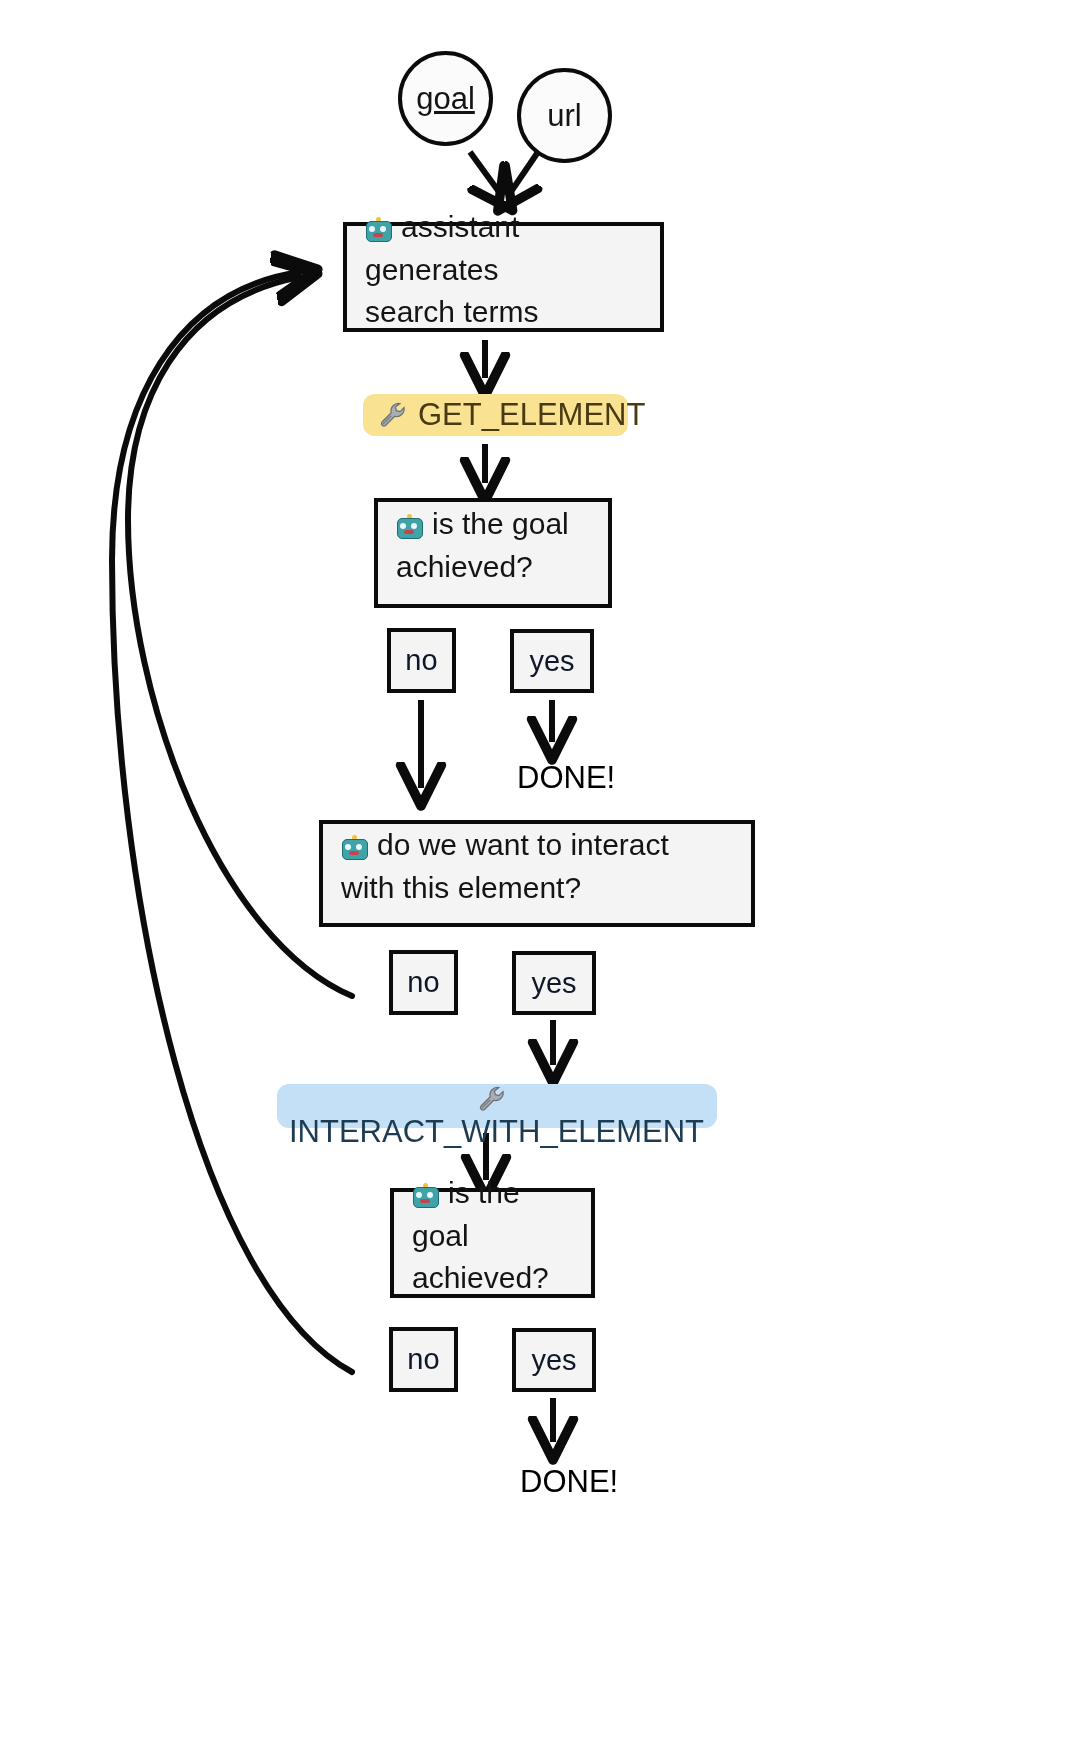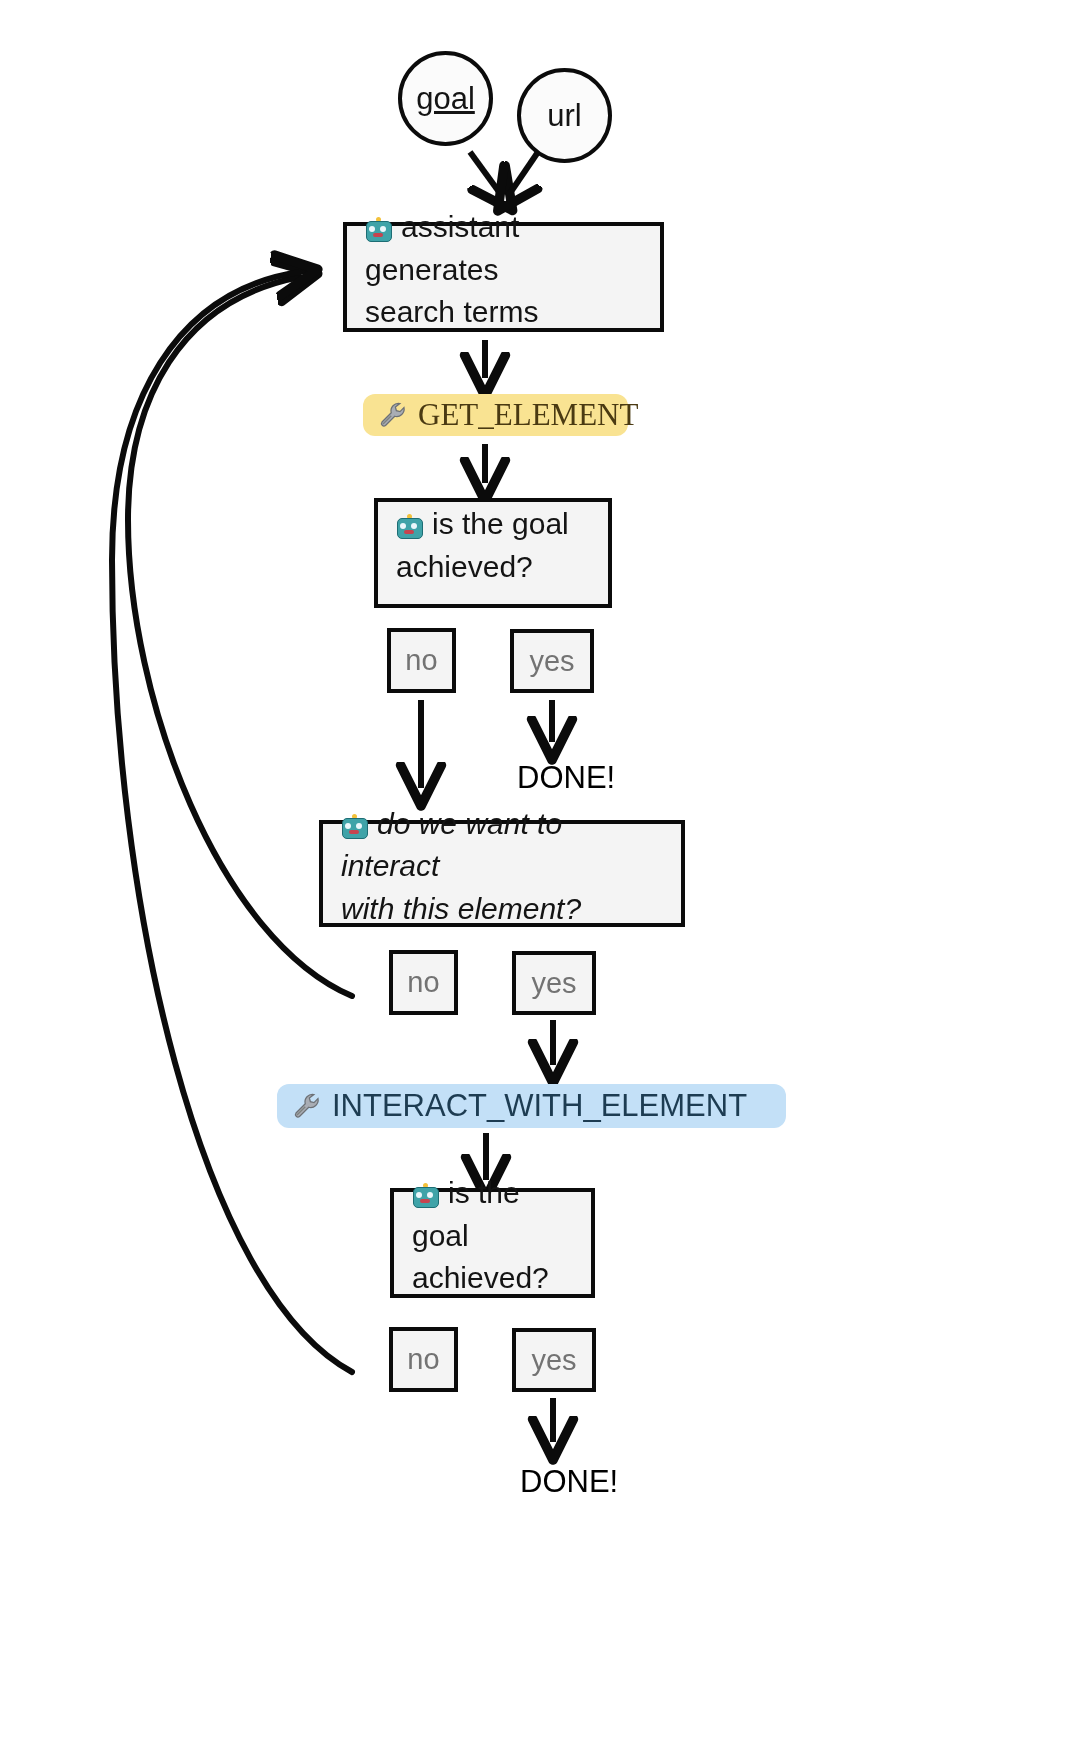--- a/index.html
+++ b/index.html
@@ -53,21 +53,21 @@
   }
   .rect .txt {
     display: block;
   }
   
   .chip {
     border: 4px solid #0b0b0b;
     background: #f4f4f4;
     justify-content: center;
     font-size: 29px;
-    color: #737373;
+    color: #0f172a;
   }
   
   .pill {
     border-radius: 12px;
     justify-content: flex-start;
     padding: 0 16px 0 15px;
     font-size: 31px;
     white-space: nowrap;
   }
   .pill-yellow {
@@ -181,21 +181,21 @@
   <div class="node rect" style="left:343px; top:222px; width:321px; height:110px;">
     <span class="txt">
       <span class="bot">
         <span class="ant"></span><span class="head"></span>
         <span class="eye l"></span><span class="eye r"></span><span class="mouth"></span>
       </span><span>assistant generates</span><br>
       <span>search terms</span>
     </span>
   </div>
 
-  <div class="node pill pill-yellow" style="left:363px; top:394px; width:265px; height:42px;font-family:Liberation Serif, serif;">
+  <div class="node pill pill-yellow" style="left:363px; top:394px; width:265px; height:42px;">
     <svg class="wrench" viewBox="0 0 24 24">
       <path d="M17.5 2.8a6 6 0 0 0-6.9 7.4L3.2 17.6a2 2 0 0 0 2.8 2.8l7.4-7.4a6 6 0 0 0 7.4-6.9l-3.2 3.2-2.9-.8-.8-2.9z" fill="#a9adb4" stroke="#6c7075" stroke-width="1"></path>
       <path d="M10.6 12.6 4 19.2" stroke="#7d817f" stroke-width="1.2" fill="none"></path>
     </svg>
     <span>GET_ELEMENT</span>
   </div>
 
   <div class="node rect" style="left:374px; top:498px; width:238px; height:110px;">
     <span class="txt">
       <span class="bot">
@@ -210,38 +210,38 @@
     <span>no</span>
   </div>
   <div class="node chip" style="left:510px; top:629px; width:84px; height:64px;">
     <span>yes</span>
   </div>
 
   <div class="plain-label" style="left:517px; top:760px;">
     <span>DONE!</span>
   </div>
 
-  <div class="node rect" style="left:319px; top:820px; width:366px; height:107px;font-style:italic;">
+  <div class="node rect" style="left:319px; top:820px; width:436px; height:107px;">
     <span class="txt">
       <span class="bot">
         <span class="ant"></span><span class="head"></span>
         <span class="eye l"></span><span class="eye r"></span><span class="mouth"></span>
       </span><span>do we want to interact</span><br>
       <span>with this element?</span>
     </span>
   </div>
 
   <div class="node chip" style="left:389px; top:950px; width:69px; height:65px;">
     <span>no</span>
   </div>
   <div class="node chip" style="left:512px; top:951px; width:84px; height:64px;">
     <span>yes</span>
   </div>
 
-  <div class="node pill pill-blue" style="left:277px; top:1084px; width:509px; height:44px;">
+  <div class="node pill pill-blue" style="left:277px; top:1084px; width:440px; height:44px;flex-direction:column;">
     <svg class="wrench" viewBox="0 0 24 24">
       <path d="M17.5 2.8a6 6 0 0 0-6.9 7.4L3.2 17.6a2 2 0 0 0 2.8 2.8l7.4-7.4a6 6 0 0 0 7.4-6.9l-3.2 3.2-2.9-.8-.8-2.9z" fill="#a9adb4" stroke="#6c7075" stroke-width="1"></path>
       <path d="M10.6 12.6 4 19.2" stroke="#7d817f" stroke-width="1.2" fill="none"></path>
     </svg>
     <span>INTERACT_WITH_ELEMENT</span>
   </div>
 
   <div class="node rect" style="left:390px; top:1188px; width:205px; height:110px;">
     <span class="txt">
       <span class="bot">

